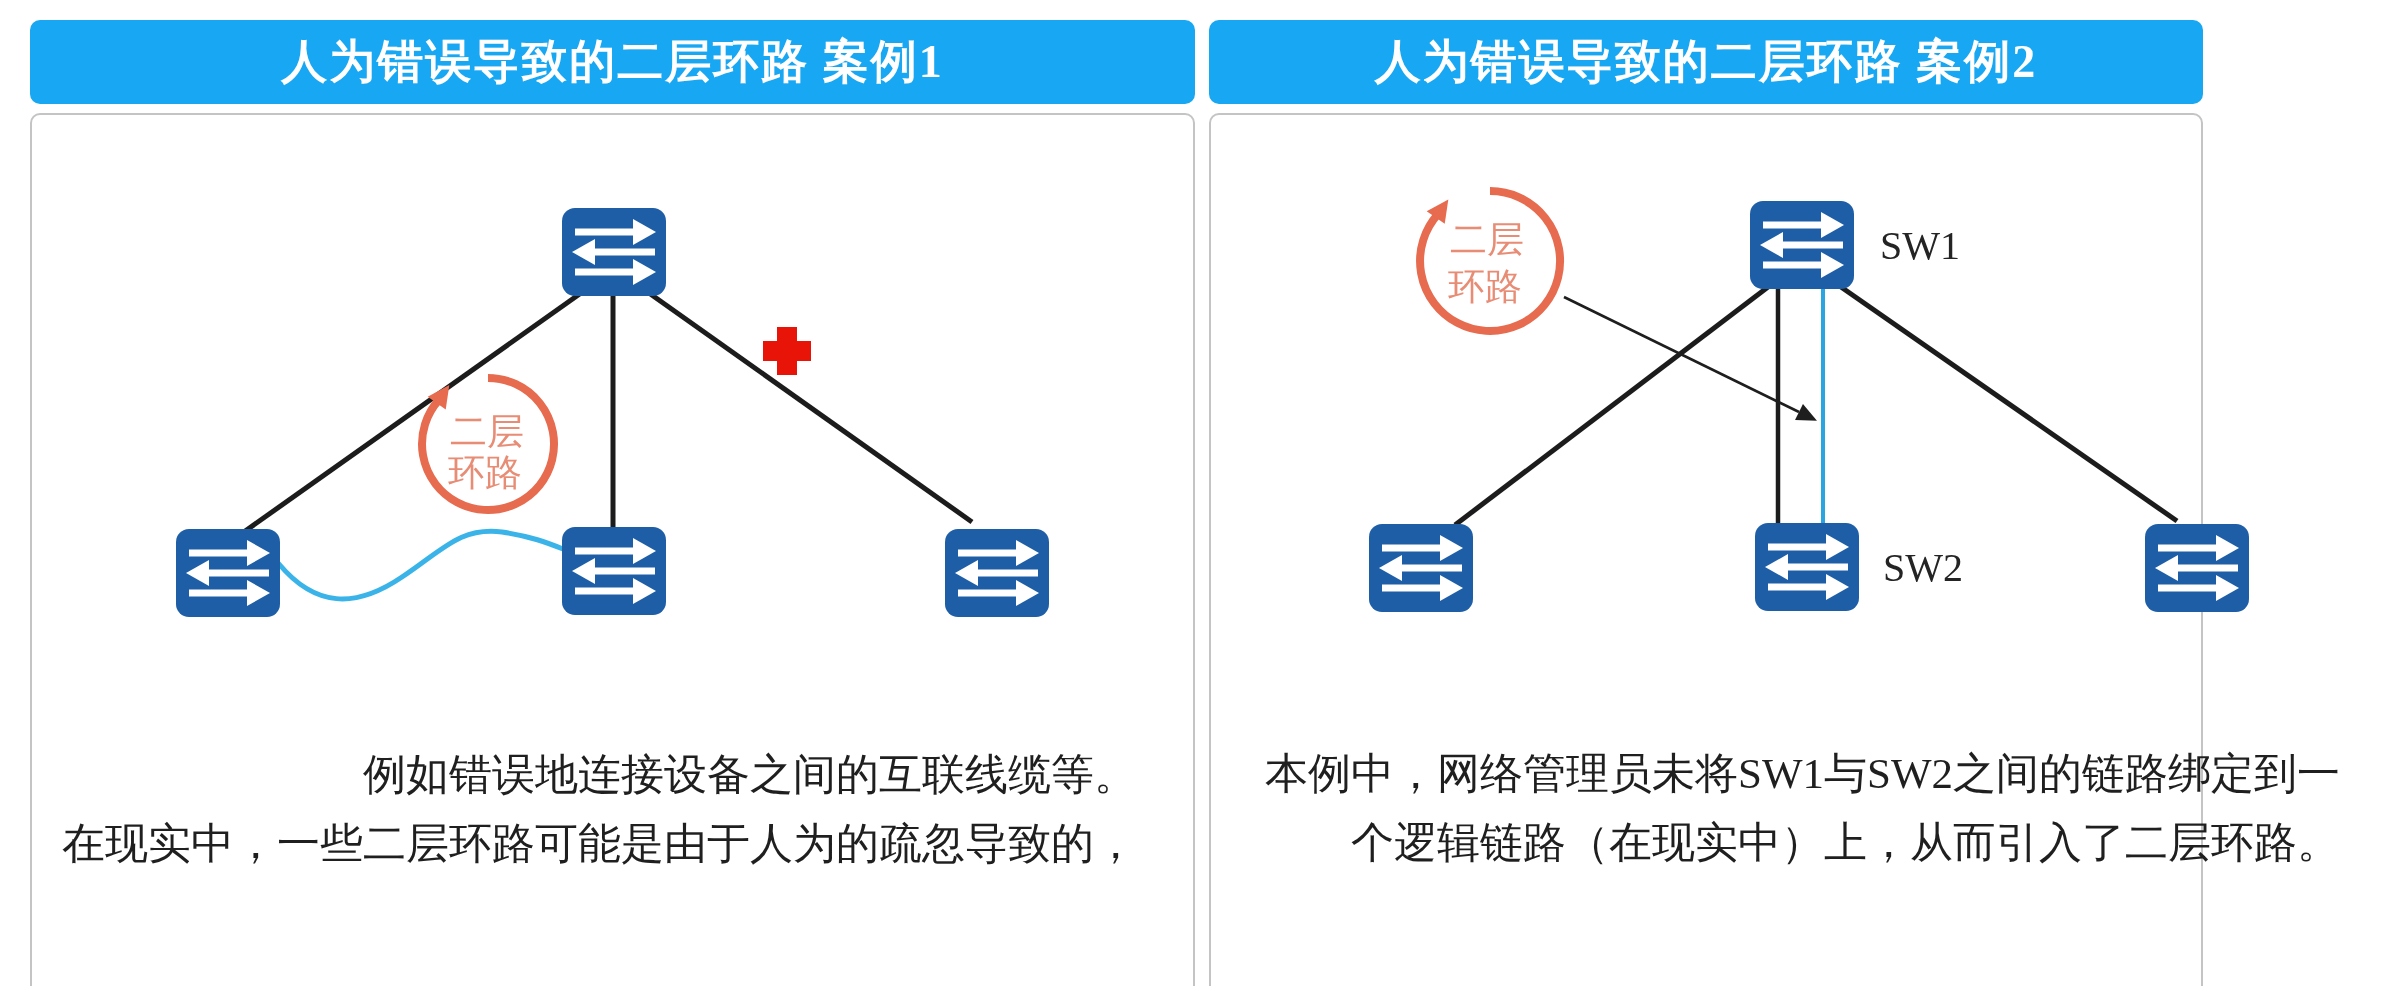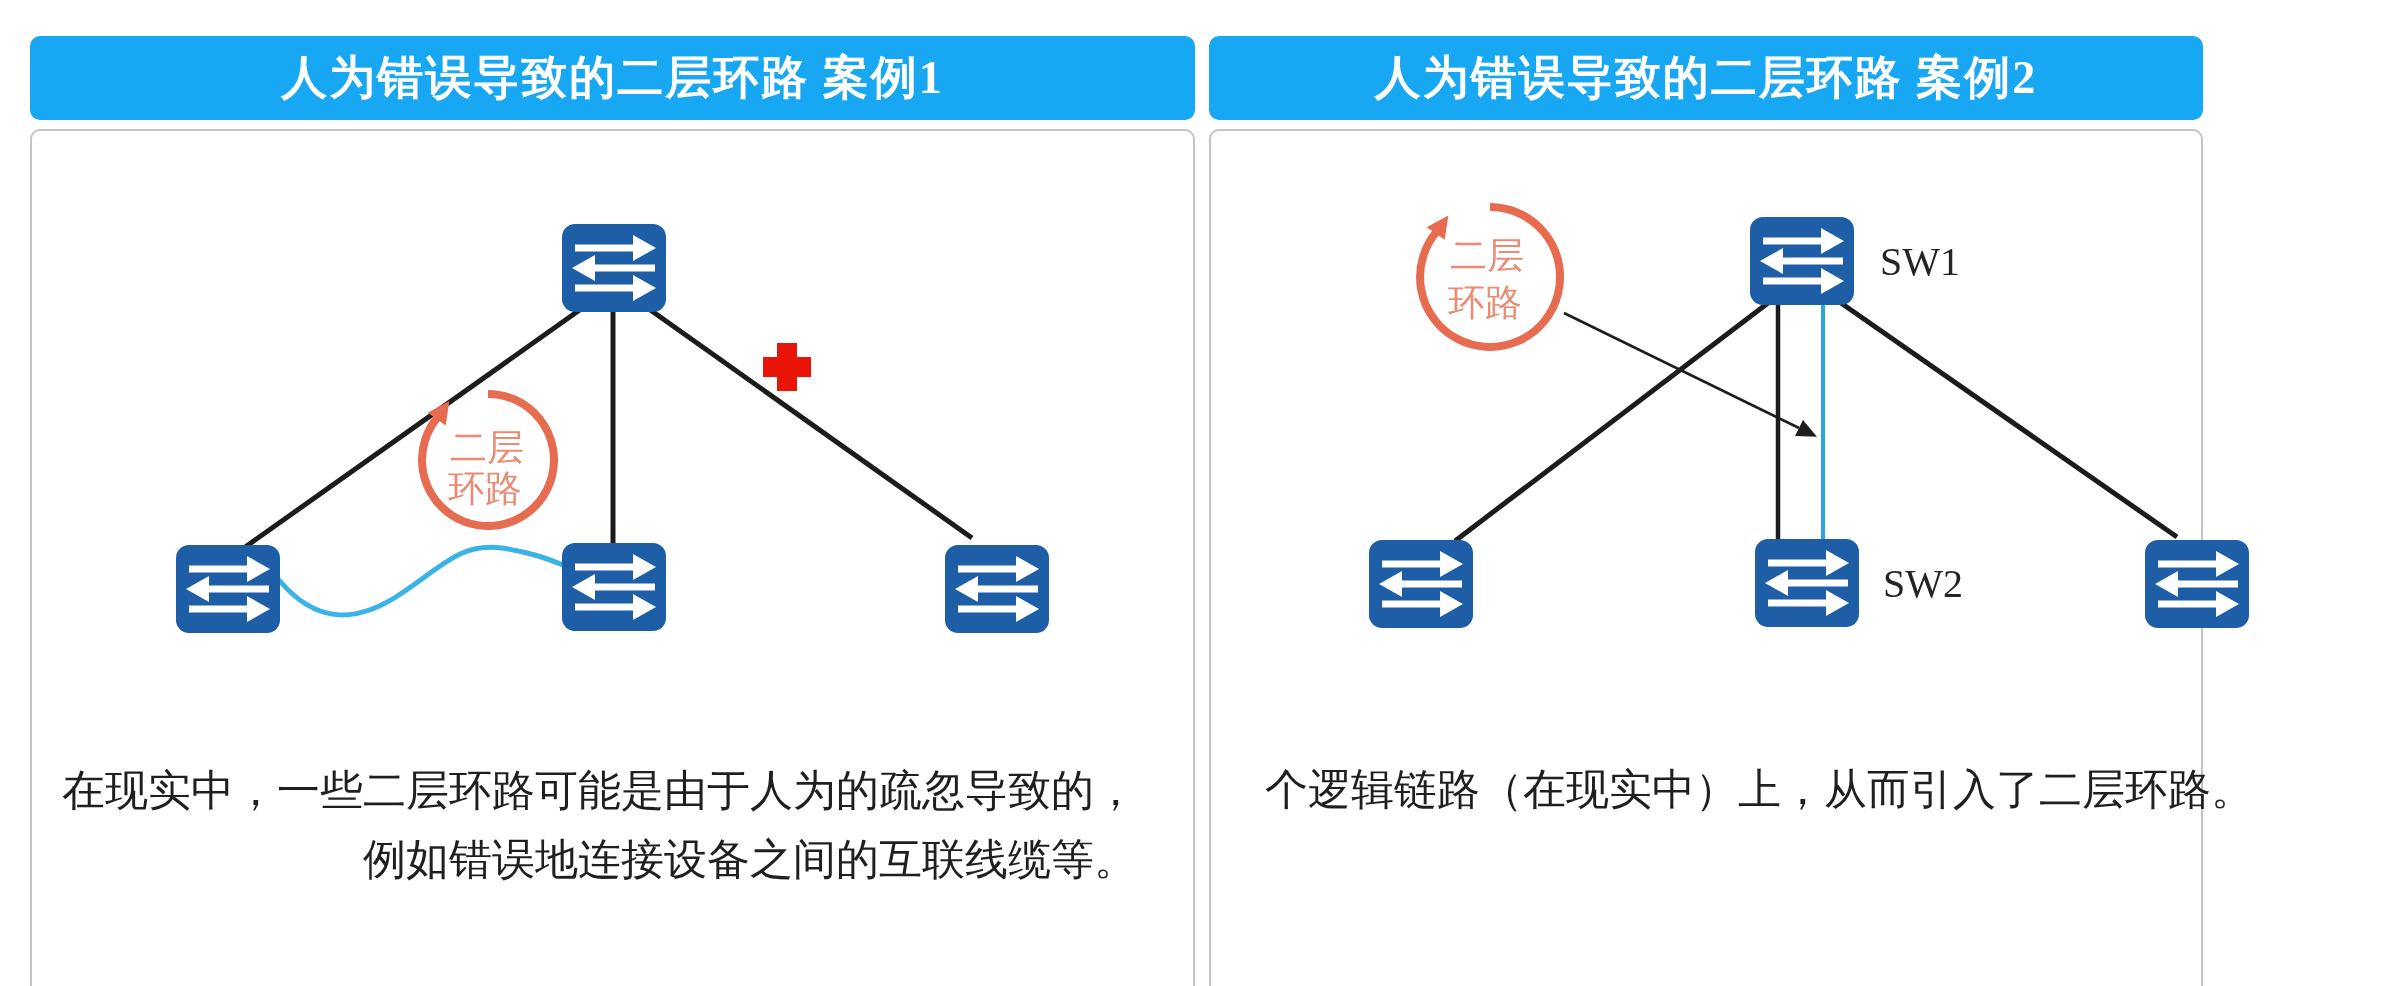--- a/index.html
+++ b/index.html
@@ -1,18 +1,18 @@
 <!DOCTYPE html>
 <html style="--header-blue: #18a7f2; --switch-blue: #1d5ea7; --loop-orange: #e76b4f; --loop-text: #e88d75; --cable-cyan: #3ab4e8; --link-cyan: #2aa5e0; --cross-red: #e91408; --line-black: #1c1c1c; --panel-border: #c4c4c4; --text-color: #1f1f1f;"><head>
 <meta charset="utf-8">
 <style>
 * { margin:0; padding:0; box-sizing:border-box; }
 body { background:#ffffff; }
 .stage { position:relative; width:2407px; height:986px; background:#fff; overflow:hidden; font-family:"Liberation Serif", serif; }
-.col { position:absolute; top:36px;text-align:right; }
+.col { position:absolute; top:20px;text-align:right; }
 .col-left { left:30px; width:1165px; }
 .col-right { left:1209px; width:994px; }
 .panel-header { height:84px; border-radius:10px; background:var(--header-blue); color:#fff; display:flex; align-items:center; justify-content:center; font-size:46px; font-weight:bold; letter-spacing:2px; }
 .panel-body { position:absolute; top:93px; left:0; right:0; height:884px; background:#fff; border:2px solid var(--panel-border); border-radius:10px; }
 svg.diagram { position:absolute; left:0; top:0; display:block; }
 .desc { position:absolute; font-size:43px; line-height:69px; color:var(--text-color); }
 .desc div { white-space:nowrap; }
 .desc-left { left:30px; top:625px; }
 .desc-right { left:54px; top:624px; }
 .sw-body { fill: var(--switch-blue); }
@@ -64,22 +64,22 @@
           <polygon class="loop-head" points="-4,-11 18,0 -4,11" transform="translate(407,284.8) rotate(-55)"></polygon>
           <text class="loop-text" x="455" y="316">二层</text>
           <text class="loop-text" x="453" y="357">环路</text>
         </g>
         <use href="#sw" x="530" y="93" width="104" height="88"></use>
         <use href="#sw" x="144" y="414" width="104" height="88"></use>
         <use href="#sw" x="530" y="412" width="104" height="88"></use>
         <use href="#sw" x="913" y="414" width="104" height="88"></use>
       </svg>
       <div class="desc desc-left">
+        <div>例如错误地连接设备之间的互联线缆等。</div>
         <div>在现实中，一些二层环路可能是由于人为的疏忽导致的，</div>
-        <div>例如错误地连接设备之间的互联线缆等。</div>
       </div>
     </div>
   </div>
 
   <div class="col col-right">
     <div class="panel-header">人为错误导致的二层环路 案例2</div>
     <div class="panel-body">
       <svg class="diagram" width="1159" height="620" viewBox="0 0 1159 620">
         <line class="blk" x1="557" y1="172" x2="244" y2="410"></line>
         <line class="blk4" x1="567" y1="172" x2="567" y2="409"></line>
@@ -96,18 +96,19 @@
           <polygon class="thin-head" points="0,-9 20,0 0,9" transform="translate(588,297) rotate(26.1)"></polygon>
         </g>
         <use href="#sw" x="539" y="86" width="104" height="88"></use>
         <use href="#sw" x="544" y="408" width="104" height="88"></use>
         <use href="#sw" x="158" y="409" width="104" height="88"></use>
         <use href="#sw" x="934" y="409" width="104" height="88"></use>
         <text class="sw-label" x="669" y="144">SW1</text>
         <text class="sw-label" x="672" y="466">SW2</text>
       </svg>
       <div class="desc desc-right">
+        <div>本例中，网络管理员未将SW1与SW2之间的链路绑定到一</div>
         <div>个逻辑链路（在现实中）上，从而引入了二层环路。</div>
       </div>
     </div>
   </div>
 
 </div>
 
 </body></html>

